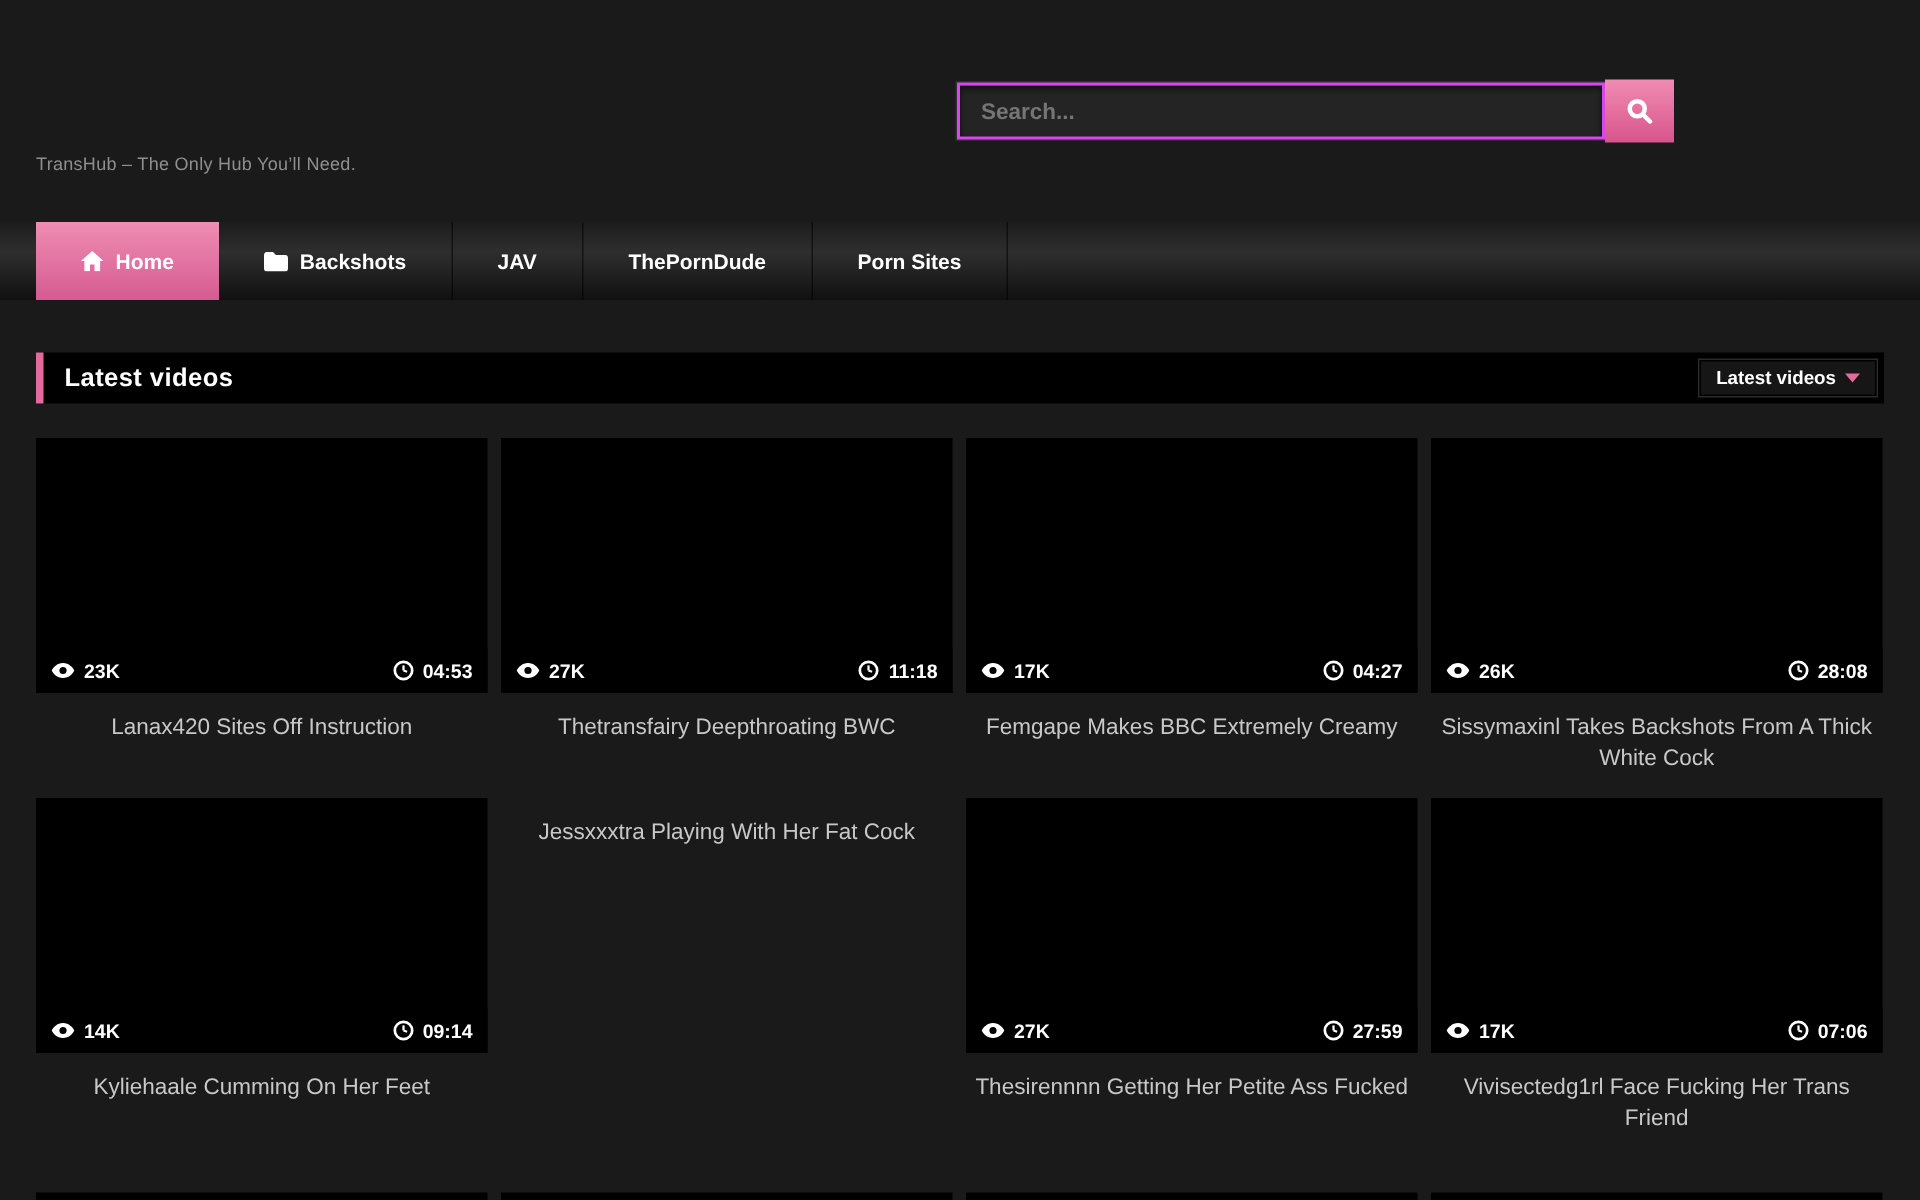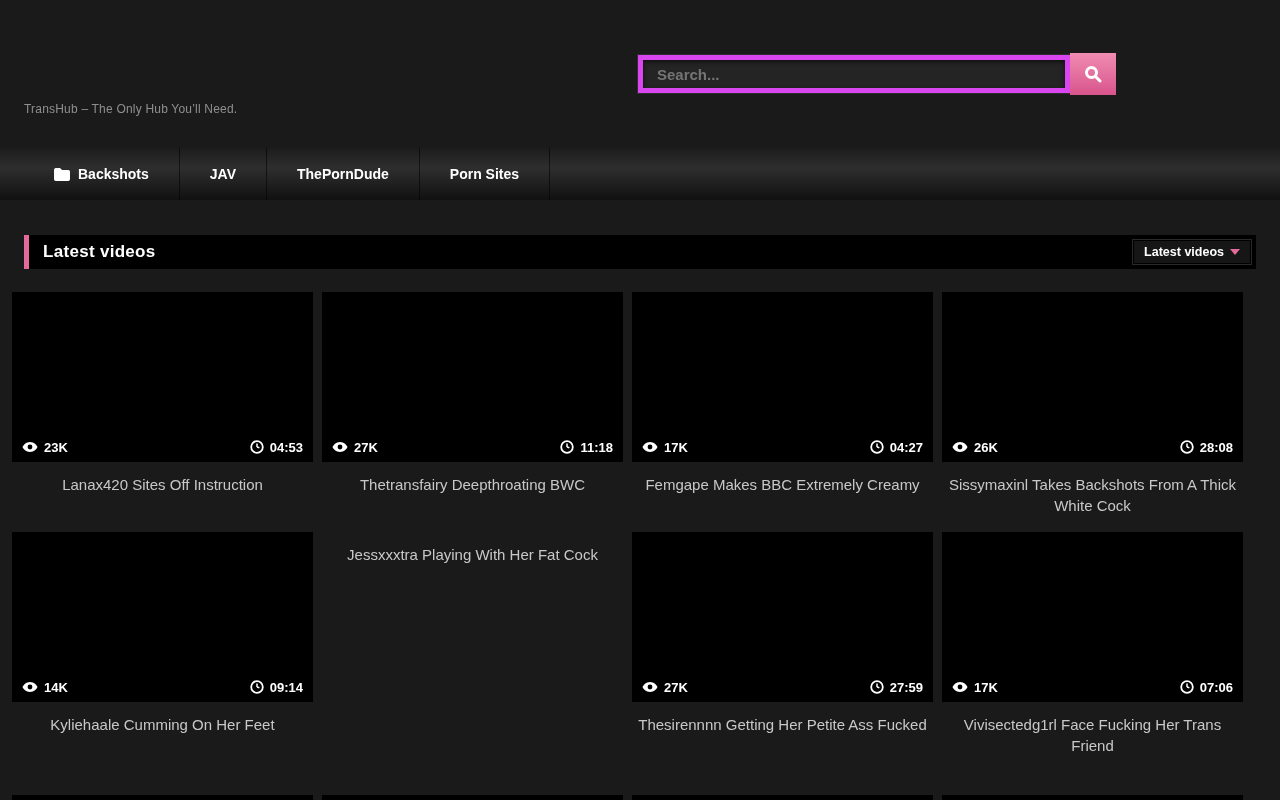--- a/index.html
+++ b/index.html
@@ -3,21 +3,21 @@
 <meta charset="utf-8">
 <style>
   * { margin:0; padding:0; box-sizing:border-box; }
   html,body { width:1280px; height:800px; overflow:hidden; background:#1a1a1a;
               font-family:"Liberation Sans", sans-serif; }
 
   
   .header { position:relative; height:148px; background:#1a1a1a; }
   .search-wrap { position:absolute; left:638px; top:53px; display:flex; align-items:center; }
   .search-input {
-    width:432px; height:38px; background:#242424; border:5px solid #d946ef;
+    width:432px; height:38px; background:#242424; border:2px solid #d946ef;
     box-shadow:inset 0 2px 4px rgba(0,0,0,.6), 0 0 0 1px #2e2e2e;
     color:#d6d6d6; font-weight:bold; font-size:15px; padding:0 14px; outline:none;
     font-family:"Liberation Sans", sans-serif;
   }
   .search-btn {
     width:46px; height:42px; border:none; cursor:pointer;
     background:linear-gradient(#f08cb2, #d8548c);
     display:flex; align-items:center; justify-content:center;
   }
   .tagline { position:absolute; left:24px; top:102px; color:#8f8f8f; font-size:12px; letter-spacing:.2px; }
@@ -50,21 +50,21 @@
     position:absolute; right:5px; top:5px; height:24px;
     background:#161616; border:1px solid #000; box-shadow:0 0 0 1px #2a2a2a;
     color:#fff; font-size:12.5px; font-weight:bold; display:flex; align-items:center;
     gap:6px; padding:0 10px; cursor:pointer;
   }
   .caret { width:0; height:0; border-left:5px solid transparent; border-right:5px solid transparent;
            border-top:6px solid #e4699c; }
 
   
   .grid {
-    margin:23px 12px 0; display:grid; grid-template-columns:repeat(4, 301px);
+    margin:23px 24px 0; display:grid; grid-template-columns:repeat(4, 301px);
     column-gap:9px; row-gap:0;
   }
   .card { width:301px; height:240px; cursor:pointer; }
   .thumb { width:301px; height:170px; background:#000; position:relative; }
   .stats {
     position:absolute; left:0; right:0; bottom:0; height:30px;
     display:flex; align-items:center; justify-content:space-between;
     padding:0 10px; background:#000;
   }
   .stat { display:flex; align-items:center; gap:6px; color:#fff; font-size:13px; font-weight:bold; }
@@ -86,20 +86,28 @@
           <circle cx="7.5" cy="7.5" r="5" fill="none" stroke="#fff" stroke-width="3"></circle>
           <line x1="11.5" y1="11.5" x2="16" y2="16" stroke="#fff" stroke-width="3" stroke-linecap="round"></line>
         </svg>
       </span>
     </button>
   </div>
   <div class="tagline">TransHub – The Only Hub You’ll Need.</div>
 </div>
 
 <div class="nav" id="nav-tabs">
+  <div class="nav-tab active">
+    <span class="ticon">
+        <svg width="15" height="14" viewBox="0 0 20 18">
+          <path d="M10 0 L20 9 H17 V18 H12 V12 H8 V18 H3 V9 H0 Z" fill="#fff"></path>
+        </svg>
+      </span>
+    <span class="tlabel">Home</span>
+  </div>
 
   <div class="nav-tab">
     <span class="ticon">
         <svg width="16" height="13" viewBox="0 0 16 13">
           <path d="M0 2 C0 1 .7 0 1.8 0 H6 L8 2 H14.2 C15.3 2 16 2.8 16 3.8 V11 C16 12.2 15.3 13 14.2 13 H1.8 C.7 13 0 12.2 0 11 Z" fill="#fff"></path>
         </svg>
       </span>
     <span class="tlabel">Backshots</span>
   </div>
 

